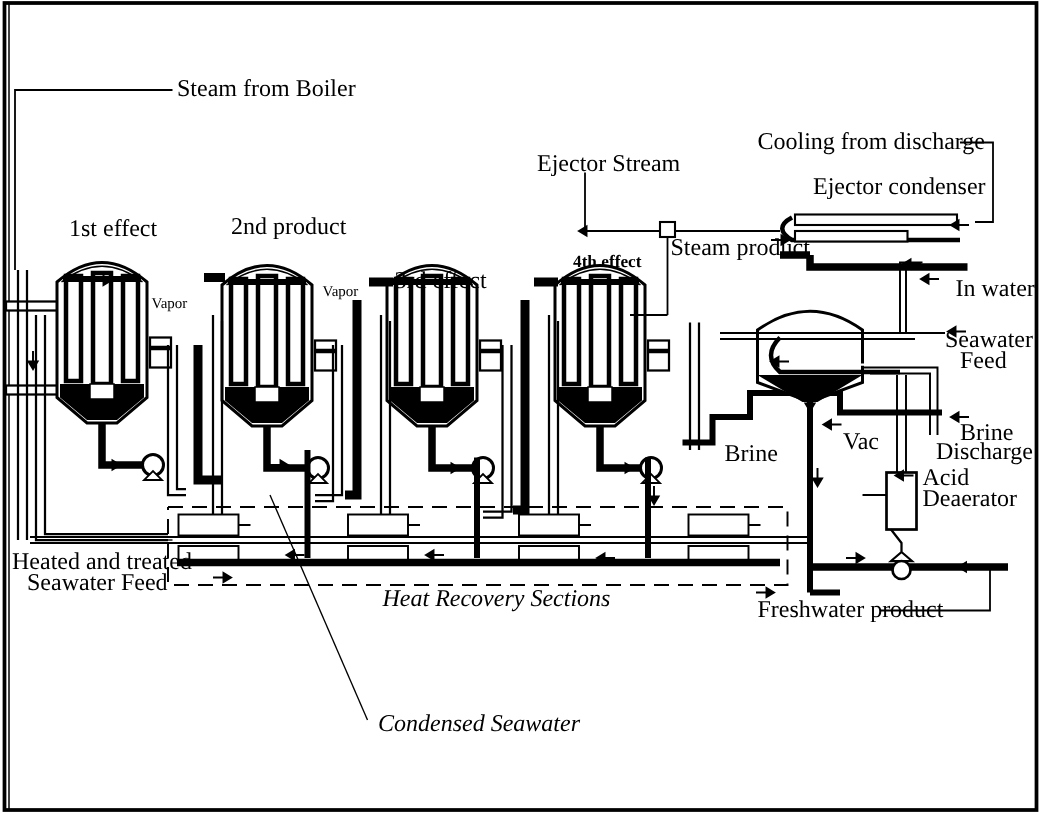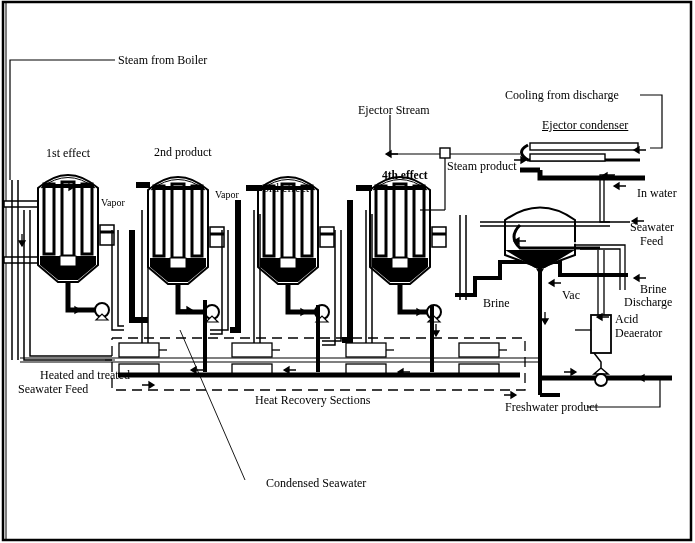--- a/index.html
+++ b/index.html
@@ -1,18 +1,18 @@
 <!DOCTYPE html>
 <html><head>
 <meta charset="utf-8">
 <style>
   html, body { margin: 0; padding: 0; background: #ffffff; }
   body { width: 695px; height: 543px; overflow: hidden; position: relative; }
   #frame { position: absolute; left: 0; top: 0; width: 695px; height: 543px; }
-  .lbl { position: absolute; font-family: "Liberation Serif", serif; font-size: 12px; color: #000; white-space: nowrap; line-height: 14px; }
+  .lbl { position: absolute; font-family: "Liberation Serif", serif; font-size: 16px; color: #000; white-space: nowrap; line-height: 14px; }
   .lbl.small { font-size: 10px; }
 </style>
 </head>
 <body>
 
 <svg id="frame" width="695" height="543" viewBox="0 0 695 543" xmlns="http://www.w3.org/2000/svg">
 
   <rect x="3" y="2" width="688" height="538" fill="none" stroke="#000" stroke-width="2.5"></rect>
   <line x1="6" y1="2" x2="6" y2="540" stroke="#000" stroke-width="1"></line>
 
@@ -250,28 +250,28 @@
 <div class="lbl" style="left:46px;top:146px;">1st effect</div>
 <div class="lbl" style="left:154px;top:145px;">2nd product</div>
 <div class="lbl" style="left:263px;top:145px;margin-top:36px;">3rd effect</div>
 <div class="lbl" style="left:382px;top:168px;font-weight:bold;font-size:11.5px;">4th effect</div>
 
 <div class="lbl small" style="left:101px;top:196px;">Vapor</div>
 <div class="lbl small" style="left:215px;top:188px;">Vapor</div>
 
 <div class="lbl" style="left:358px;top:103px;">Ejector Stream</div>
 <div class="lbl" style="left:505px;top:88px;">Cooling from discharge</div>
-<div class="lbl" style="left:542px;top:118px;text-decoration:underline;">Ejector condenser</div>
+<div class="lbl" style="left:542px;top:118px;">Ejector condenser</div>
 <div class="lbl" style="left:447px;top:159px;">Steam product</div>
 <div class="lbl" style="left:637px;top:186px;">In water</div>
 <div class="lbl" style="left:630px;top:220px;">Seawater</div>
 <div class="lbl" style="left:640px;top:234px;">Feed</div>
 <div class="lbl" style="left:483px;top:296px;">Brine</div>
 <div class="lbl" style="left:562px;top:288px;">Vac</div>
 <div class="lbl" style="left:640px;top:282px;">Brine</div>
 <div class="lbl" style="left:624px;top:295px;">Discharge</div>
 <div class="lbl" style="left:615px;top:312px;text-align:center;">Acid</div>
 <div class="lbl" style="left:615px;top:326px;">Deaerator</div>
-<div class="lbl" style="left:8px;top:368px;margin-left:32px;">Heated and treated</div>
+<div class="lbl" style="left:8px;top:368px;">Heated and treated</div>
 <div class="lbl" style="left:18px;top:382px;">Seawater Feed</div>
-<div class="lbl" style="left:255px;top:393px;">Heat Recovery Sections</div>
+<div class="lbl" style="left:255px;top:393px;font-style:italic;">Heat Recovery Sections</div>
 <div class="lbl" style="left:505px;top:400px;">Freshwater product</div>
-<div class="lbl" style="left:266px;top:476px;">Condensed Seawater</div>
+<div class="lbl" style="left:252px;top:476px;font-style:italic;">Condensed Seawater</div>
 
 </body></html>

